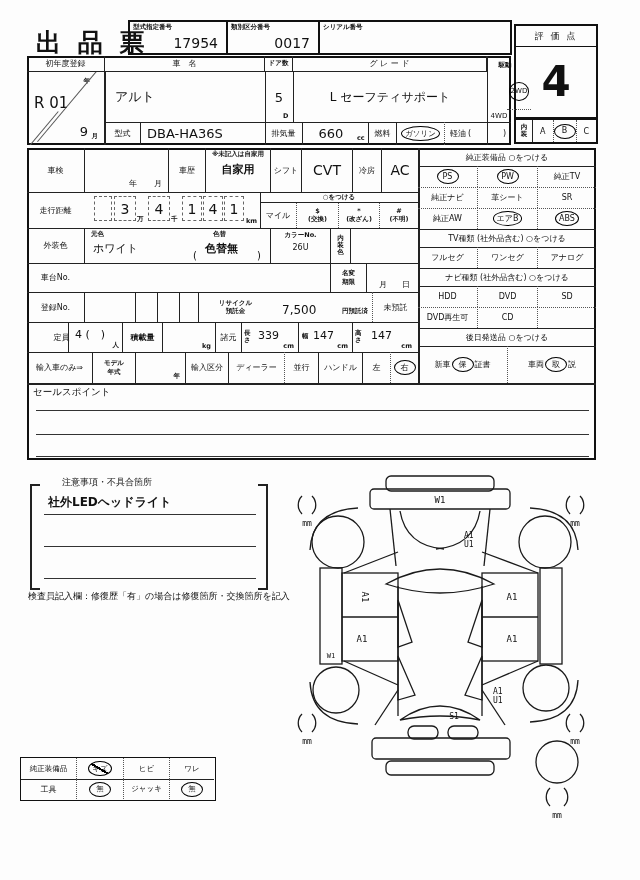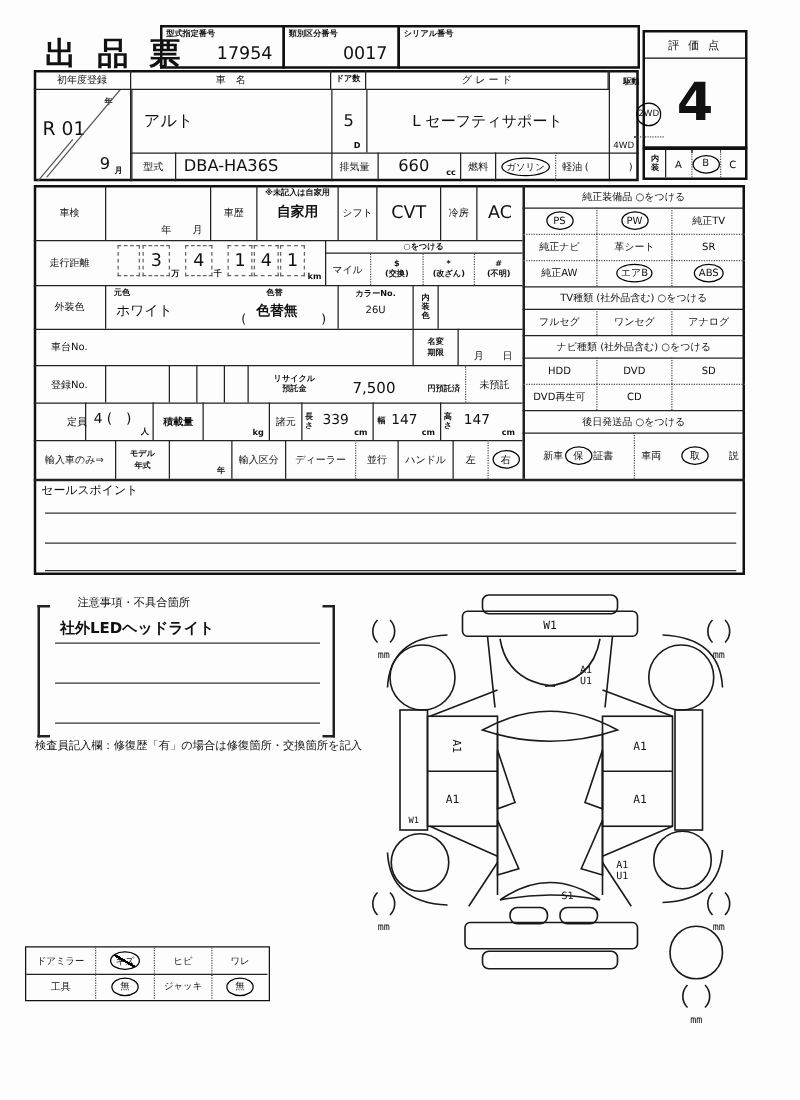--- a/index.html
+++ b/index.html
@@ -283,38 +283,38 @@
   <div class="abs ctr sm" style="left:418px;top:307px;width:59px;height:21px;">DVD再生可</div>
   <div class="abs ctr sm dotL" style="left:477px;top:307px;width:60px;height:21px;">CD</div>
   <div class="abs ctr sm dotL" style="left:537px;top:307px;width:59px;height:21px;"></div>
 
   <div class="abs ctr sm" style="left:418px;top:328px;width:178px;height:18px;">後日発送品 ○をつける</div>
   <div class="abs ctr sm" style="left:418px;top:346px;width:89px;height:37px;gap:1px;">
     <span>新車</span>
       <span class="circ" style="font-size:8px;">保</span>
       <span>証書</span>
   </div>
-  <div class="abs ctr sm dotL" style="left:507px;top:346px;width:89px;height:37px;gap:16px;">
+  <div class="abs ctr sm dotL" style="left:507px;top:346px;width:89px;height:37px;gap:1px;">
     <span>車両</span>
       <span class="circ" style="font-size:8px;">取</span>
       <span>説</span>
   </div>
 
   <div class="abs sm" style="left:62px;top:476px;font-size:9px;">注意事項・不具合箇所</div>
   <div class="abs" style="left:30px;top:484px;width:10px;height:106px;border-left:2px solid #222;border-top:2px solid #222;border-bottom:2px solid #222;"></div>
   <div class="abs" style="left:258px;top:484px;width:10px;height:106px;border-right:2px solid #222;border-top:2px solid #222;border-bottom:2px solid #222;"></div>
   <div class="abs" style="left:48px;top:494px;font-size:12px;font-weight:bold;">社外LEDヘッドライト</div>
   <div class="abs" style="left:44px;top:514px;width:212px;border-top:1.5px solid #333;"></div>
   <div class="abs" style="left:44px;top:546px;width:212px;border-top:1.5px solid #333;"></div>
   <div class="abs" style="left:44px;top:578px;width:212px;border-top:1.5px solid #333;"></div>
   <div class="abs" style="left:28px;top:590px;font-size:9px;">検査員記入欄：修復歴「有」の場合は修復箇所・交換箇所を記入</div>
 
   <div class="abs" style="left:20px;top:757px;width:196px;height:44px;border:1.5px solid #111;">
     <div class="abs hline" style="left:0;top:21px;width:193px;"></div>
-    <div class="abs ctr" style="left:0;top:0;width:55px;height:21px;font-size:7.5px;">ドアミラー</div>
+    <div class="abs ctr" style="left:0;top:0;width:55px;height:21px;font-size:7.5px;">純正装備品</div>
     <div class="abs ctr dotL" style="left:55px;top:0;width:47px;height:21px;">
       <span class="circ slashed" style="font-size:7.5px;">キズ</span>
       </div>
     <div class="abs ctr dotL" style="left:102px;top:0;width:46px;height:21px;font-size:7.5px;">ヒビ</div>
     <div class="abs ctr dotL" style="left:148px;top:0;width:45px;height:21px;font-size:7.5px;">ワレ</div>
     <div class="abs ctr" style="left:0;top:21px;width:55px;height:20px;font-size:8px;">工具</div>
     <div class="abs ctr dotL" style="left:55px;top:21px;width:47px;height:20px;">
       <span class="circ" style="font-size:7.5px;">無</span>
       </div>
     <div class="abs ctr dotL" style="left:102px;top:21px;width:46px;height:20px;font-size:7.5px;">ジャッキ</div>

